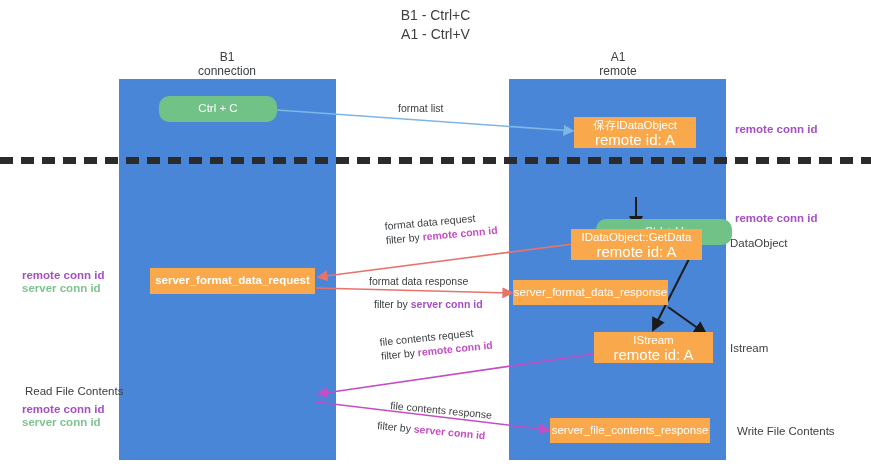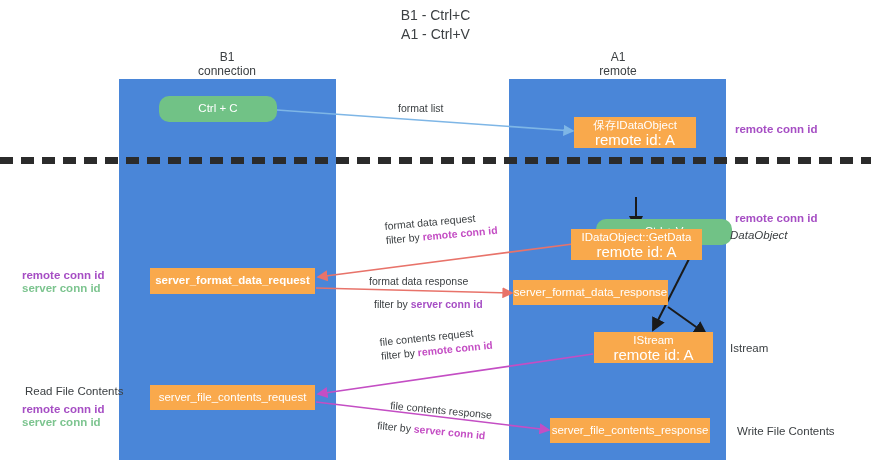--- a/index.html
+++ b/index.html
@@ -186,33 +186,30 @@
 
   <div class="abs box orange" style="left:513px; top:280px; width:155px; height:25px;">
     <span>server_format_data_response</span>
   </div>
 
   <div class="abs box orange" style="left:594px; top:332px; width:119px; height:31px;">
     <span>IStream</span>
     <span class="l2">remote id: A</span>
   </div>
 
-  <div class="abs box orange" style="left:150px; top:385px; width:165px; height:25px;">
-    <span>server_file_contents_request</span>
-  </div>
 
   <div class="abs box orange" style="left:550px; top:418px; width:160px; height:25px;">
     <span>server_file_contents_response</span>
   </div>
 
   <div class="abs sidelabel purple" style="left:735px; top:122px;">remote conn id</div>
 
   <div class="abs sidelabel purple" style="left:735px; top:211px;">remote conn id</div>
 
-  <div class="abs sidelabel" style="left:730px; top:228px;font-style:italic;">DataObject</div>
+  <div class="abs sidelabel" style="left:730px; top:236px;">DataObject</div>
 
   <div class="abs sidelabel" style="left:730px; top:341px;">Istream</div>
 
   <div class="abs sidelabel" style="left:737px; top:424px;">Write File Contents</div>
 
   <div class="abs sidelabel purple" style="left:22px; top:268px;">remote conn id</div>
   <div class="abs sidelabel green-txt" style="left:22px; top:281px;">server conn id</div>
 
   <div class="abs sidelabel" style="left:25px; top:384px;">Read File Contents</div>
   <div class="abs sidelabel purple" style="left:22px; top:402px;">remote conn id</div>

